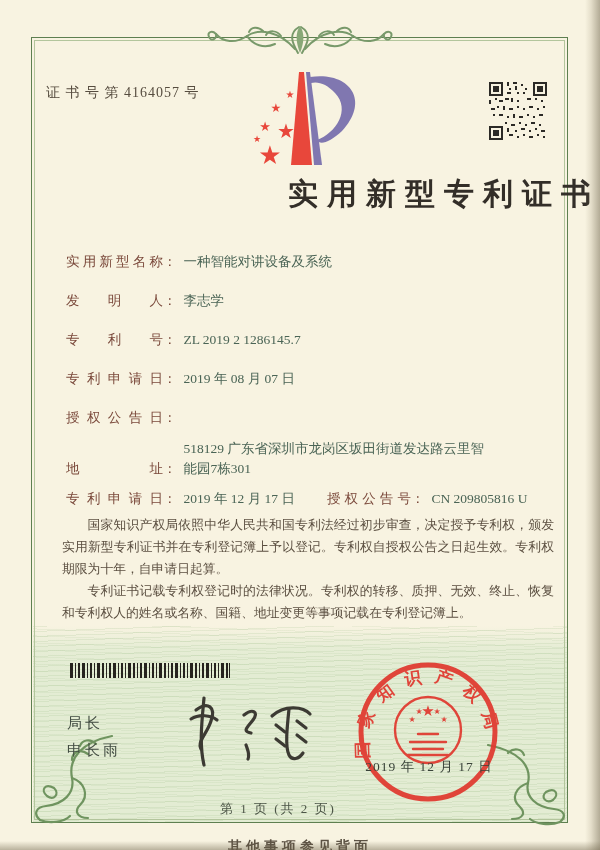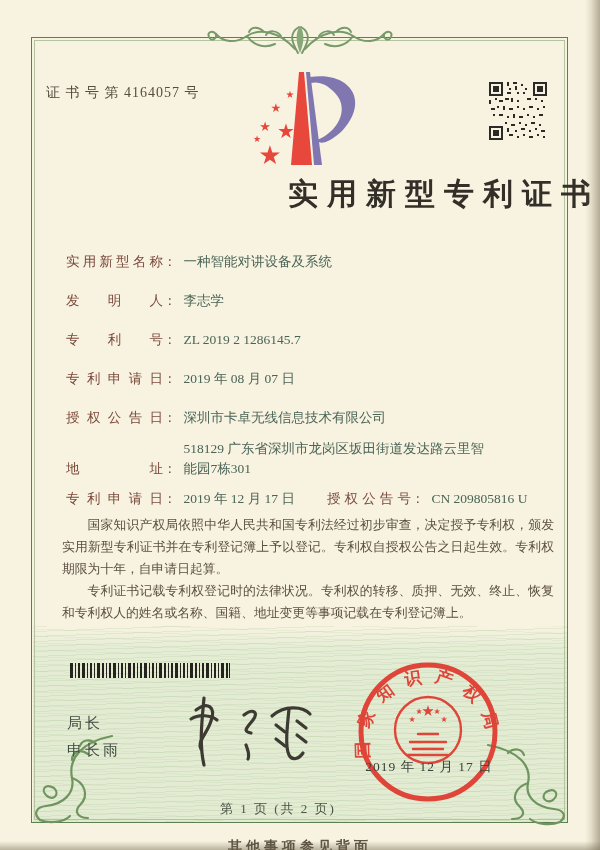--- a/index.html
+++ b/index.html
@@ -204,21 +204,20 @@
       <span class="fvalue">ZL 2019 2 1286145.7</span>
     </div>
     <div class="frow">
       <span class="flabel">专利申请日</span>
       <span class="fcolon">：</span>
       <span class="fvalue">2019 年 08 月 07 日</span>
     </div>
     <div class="frow">
       <span class="flabel">授权公告日</span>
       <span class="fcolon">：</span>
-      <span class="fvalue">深圳市卡卓无线信息技术有限公司</span>
     </div>
     <div class="frow frow-address">
       <span class="flabel">地址</span>
       <span class="fcolon">：</span>
       <span class="fvalue fvalue-address">518129 广东省深圳市龙岗区坂田街道发达路云里智能园7栋301</span>
     </div>
     <div class="frow">
       <span class="flabel">专利申请日</span>
       <span class="fcolon">：</span>
       <span class="fvalue">2019 年 12 月 17 日</span>

